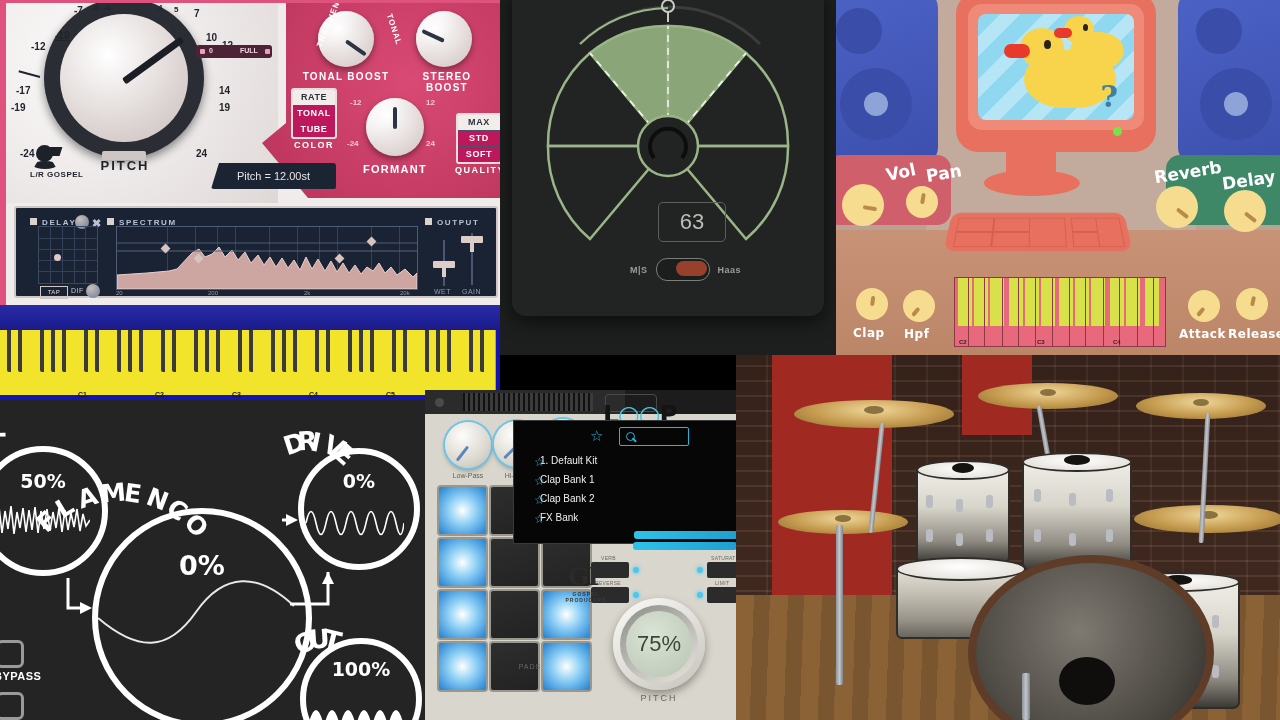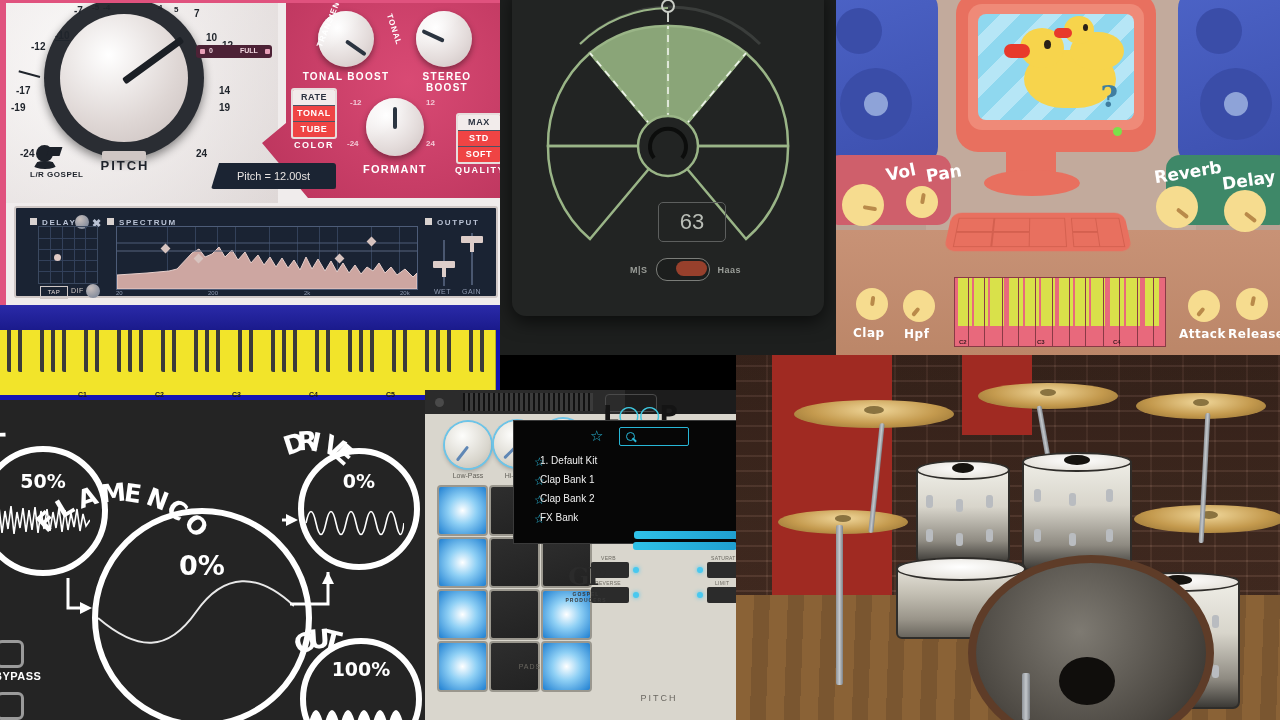--- a/index.html
+++ b/index.html
@@ -48,21 +48,21 @@
     background:radial-gradient(circle at 35% 30%,#fff,#e3dbda 60%,#cbc0bf);
     box-shadow:0 3px 6px rgba(0,0,0,.4);}
   .mk .ln{position:absolute;left:50%;top:50%;width:24px;height:4px;background:#2b3440;
     transform-origin:0 50%;border-radius:2px;}
   .mk .sheen{position:absolute;left:0;top:0;right:0;bottom:0;border-radius:50%;
     background:linear-gradient(135deg,rgba(255,255,255,.85) 0%,rgba(255,255,255,0) 48%);}
   .klbl{position:absolute;color:#fff;font-size:10px;font-weight:700;letter-spacing:1.3px;text-align:center;}
   .sidelbl{position:absolute;color:#fff;font-size:8px;font-weight:700;letter-spacing:1px;}
 
   .segbox{position:absolute;width:42px;border:2px solid #e7dedd;border-radius:3px;overflow:hidden;
-    background:#ef4444;}
+    background:#be185d;}
   .segbox div{font-size:9px;font-weight:700;text-align:center;line-height:15px;color:#fff;
     letter-spacing:.6px;border-bottom:1px solid #4a5364;}
   .segbox div.on{background:#f2eceb;color:#2b3240;}
   .segcap{position:absolute;color:#fff;font-size:9px;font-weight:700;letter-spacing:1.5px;}
 
   .stereolink-strip{position:absolute;left:190px;top:42px;width:76px;height:13px;background:#4d2236;
     border-radius:3px;}
   .stereolink-strip i{position:absolute;top:4px;width:5px;height:5px;background:#e8a0b8;border-radius:1px;}
   .stereolink-strip b{position:absolute;top:2px;font-size:7px;color:#f2d9e2;font-weight:700;}
 
@@ -751,20 +751,26 @@
     <div class="smled" style="left:272px;top:177px;"></div>
     <div class="smbtn" style="left:282px;top:197px;"></div>
     <div class="smlbl" style="left:290px;top:190px;">LIMIT</div>
     <div class="smled" style="left:272px;top:202px;"></div>
 
     <div class="gp">
       <div class="mark">GP</div>
       <div class="sub">GOSPEL PRODUCERS</div>
     </div>
 
+    <div class="master">
+      <div class="ring2"></div>
+      <div class="face">
+        <div class="val">75%</div>
+      </div>
+    </div>
     <div class="mastercap">PITCH</div>
   </div>
 
   <div class="panel" id="drums-panel">
     <div class="dr-wall"></div>
     <div class="dr-brick"></div>
     <div class="dr-red" style="left:36px;top:0;width:120px;height:250px;"></div>
     <div class="dr-red" style="left:226px;top:0;width:70px;height:80px;"></div>
     <div class="dr-floor"></div>
 

